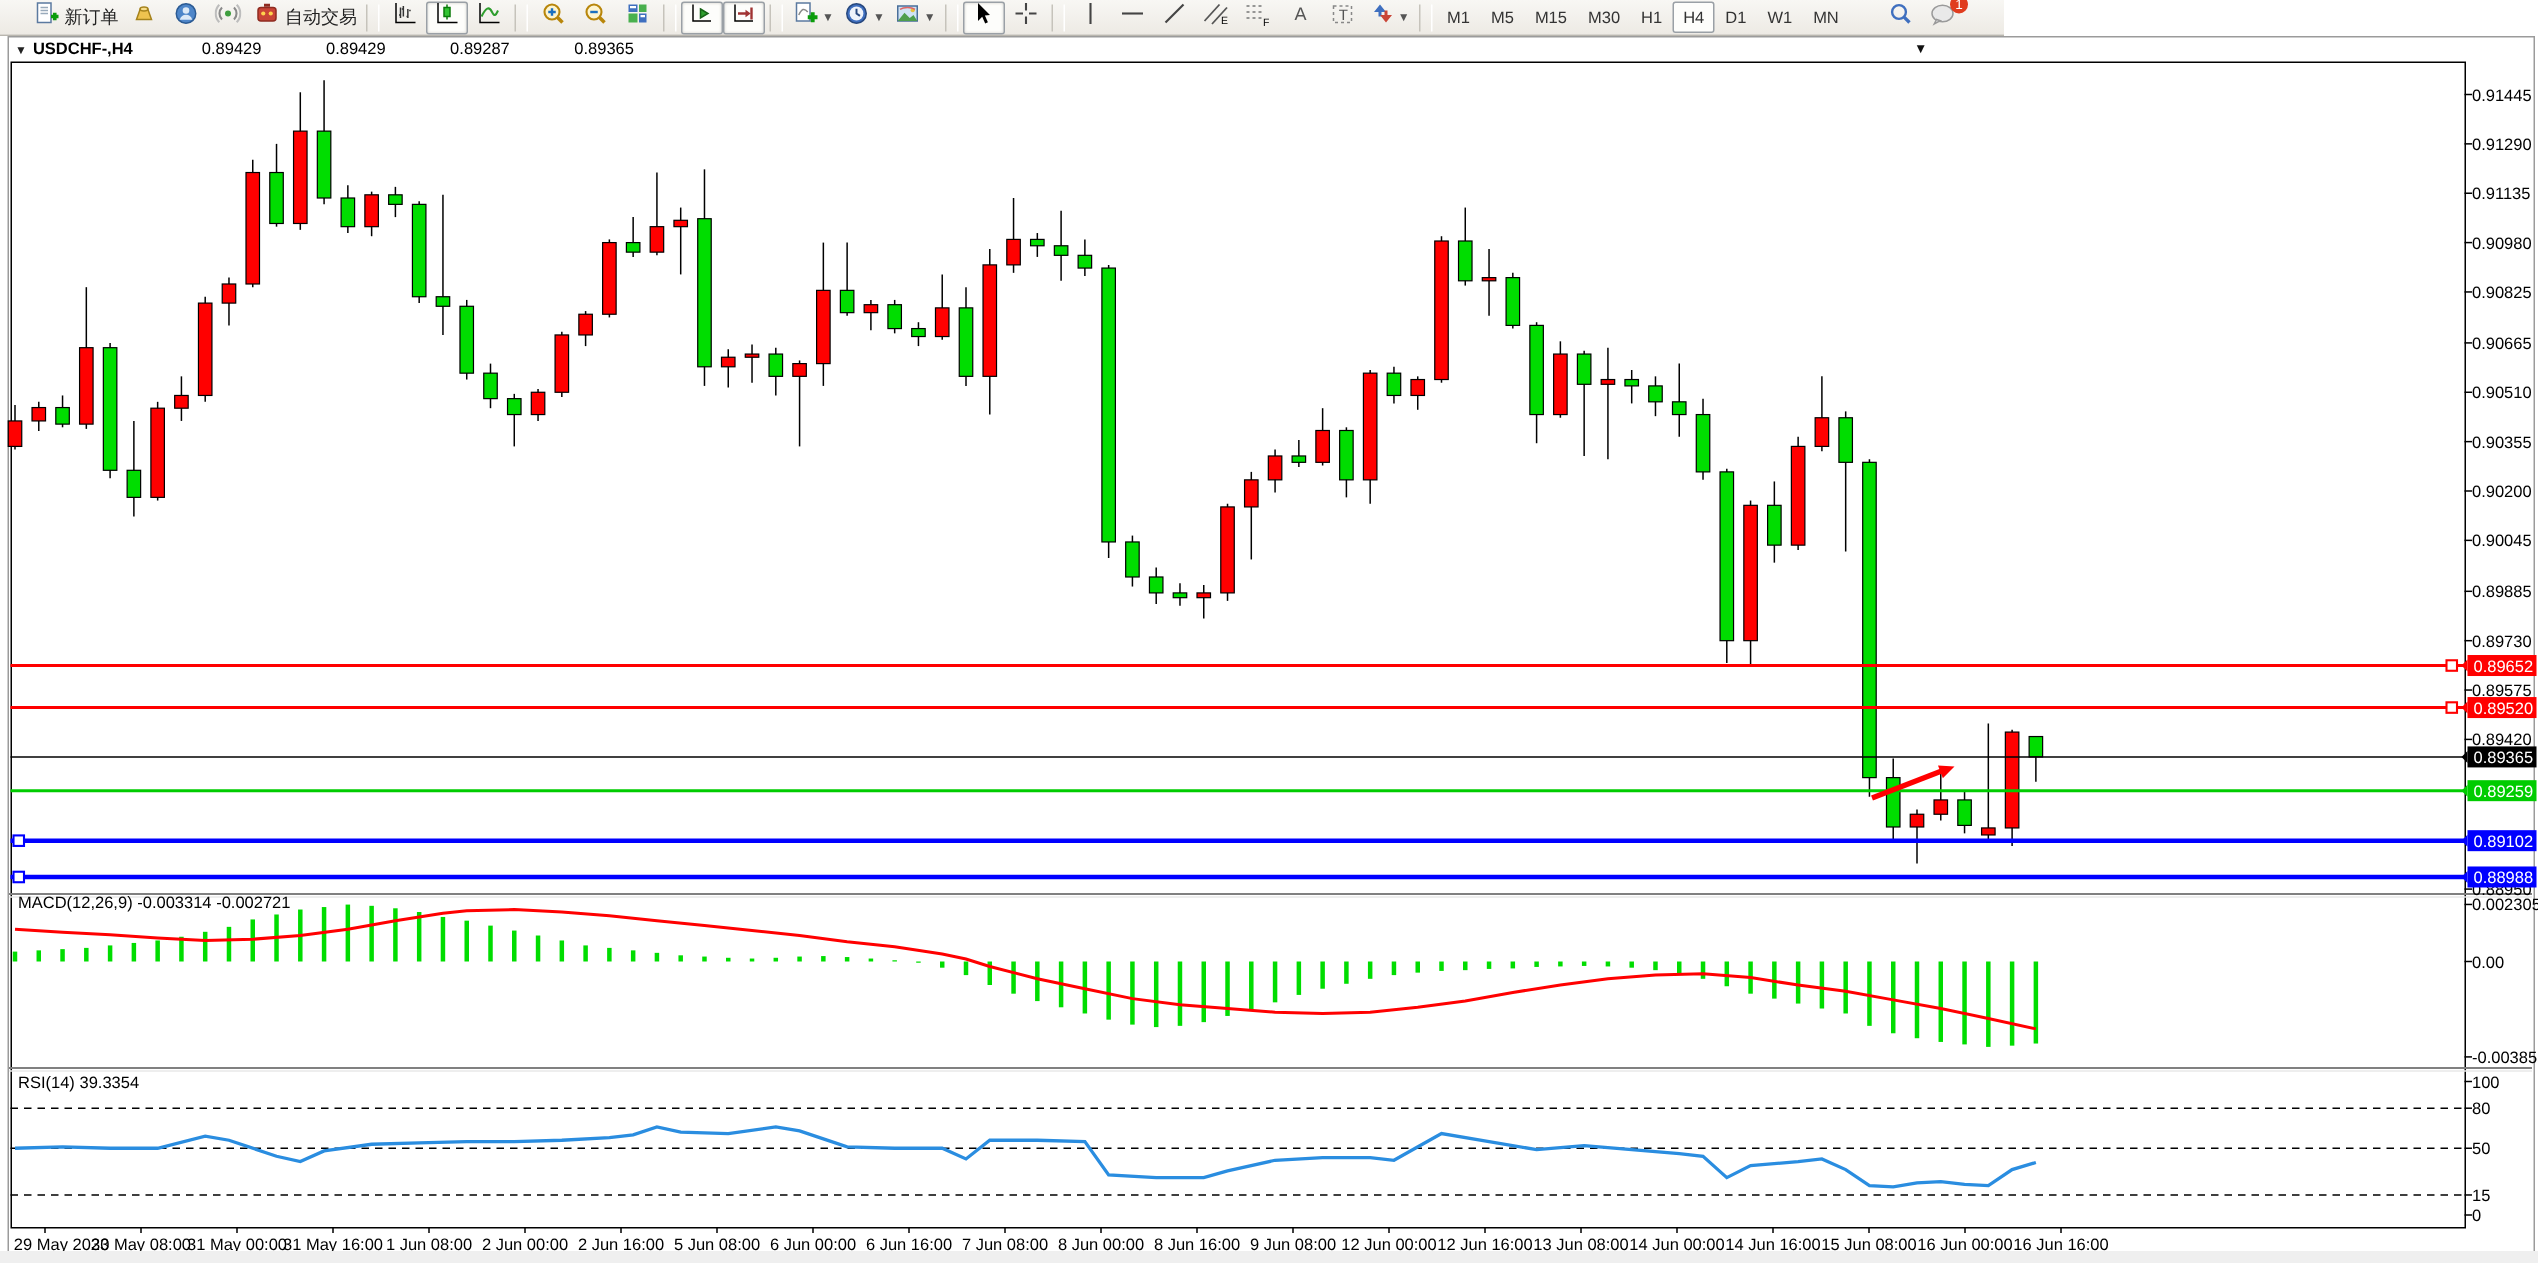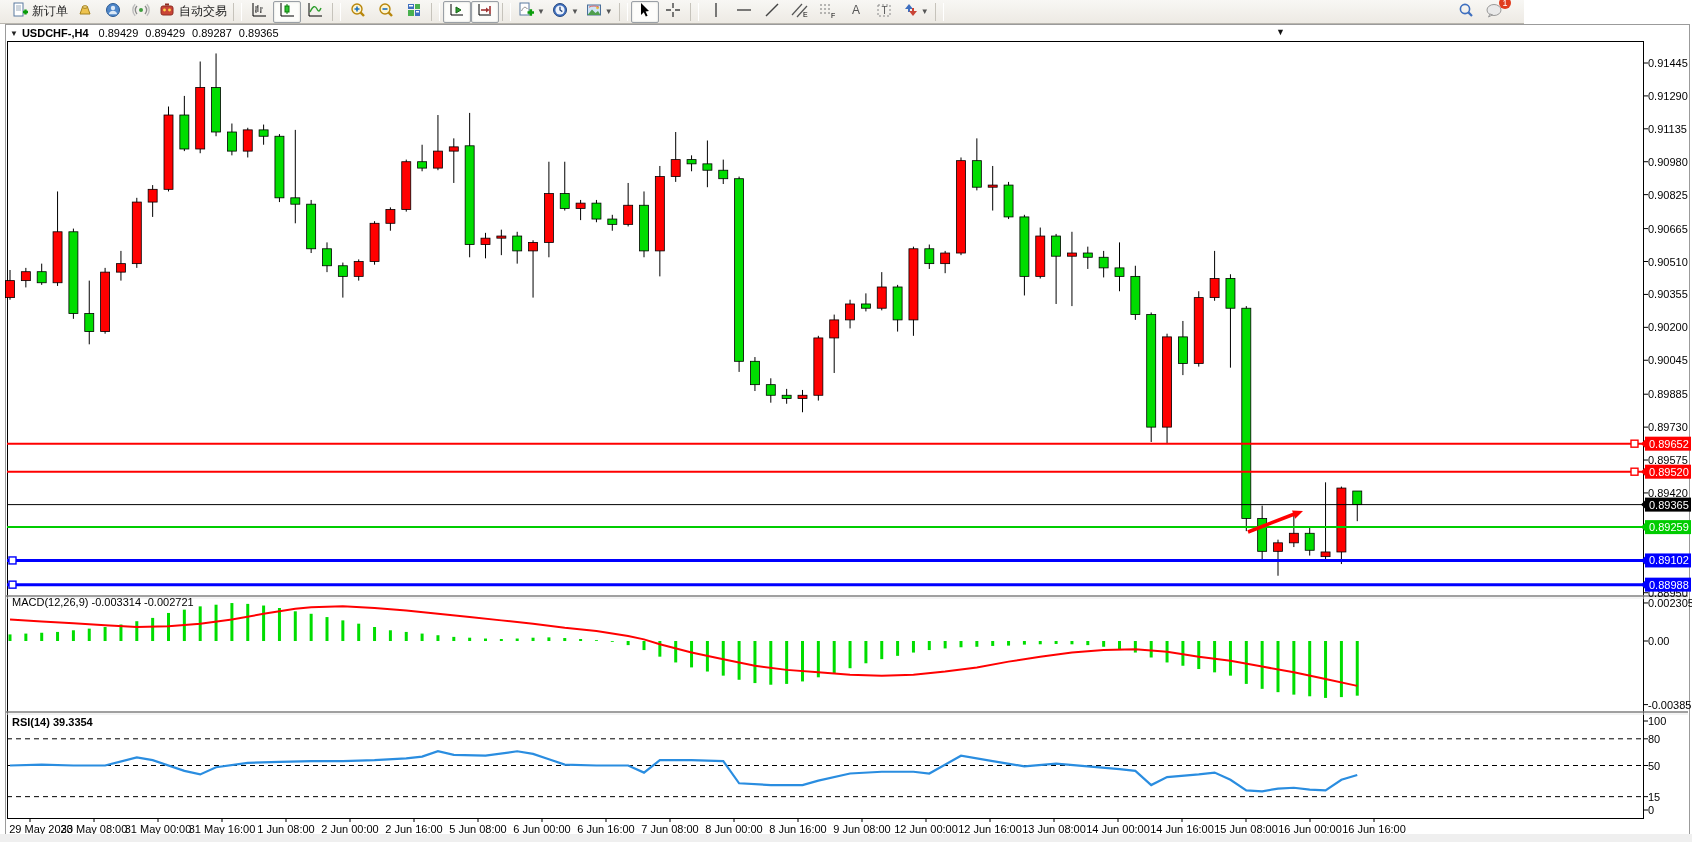--- a/index.html
+++ b/index.html
@@ -1,38 +1,38 @@
 <!DOCTYPE html>
 <html><head>
 <meta charset="utf-8">
 <style>
   html,body{margin:0;padding:0;width:1692px;height:842px;overflow:hidden;
     font-family:"Liberation Sans",sans-serif;background:#fff;}
   
-  .toolbar{position:absolute;left:0;top:0;width:1524px;height:24px;
+  .toolbar{position:absolute;left:0;top:0;width:1336px;height:24px;
     background:linear-gradient(#f8f7f4,#edeae4);border-bottom:1px solid #b9b6ae;
-    display:flex;align-items:center;padding:0 8px;box-sizing:border-box;z-index:5;}
+    display:flex;align-items:center;padding:0 19px;box-sizing:border-box;z-index:5;}
   .tbtn{height:20px;min-width:22px;display:flex;align-items:center;justify-content:center;
     padding:0 2px;border:1px solid transparent;border-radius:2px;color:#222;}
   .tbtn.pressed{background:#fdfdfb;border:1px solid #9aa0a6;box-shadow:inset 0 0 2px #cfcdc6;}
   .tbtn .lbl{font-size:12px;margin-left:3px;white-space:nowrap;}
   .tsep{width:7px;height:18px;border-left:1px solid #c6c3bb;border-right:1px solid #fff;margin:0 3px;}
   .caret{font-size:8px;color:#555;margin-left:2px;}
   .tfbtn{height:19px;padding:0 6px;font-size:11px;color:#333;display:flex;align-items:center;
     border:1px solid transparent;border-radius:2px;}
   .tfbtn.active{background:#fdfdfb;border:1px solid #9aa0a6;}
   .tb-right{margin-left:auto;display:flex;align-items:center;}
   .badge{position:absolute;right:-4px;top:-5px;background:#e03c1e;color:#fff;font-size:9px;
     width:12px;height:12px;border-radius:7px;display:flex;align-items:center;justify-content:center;}
   
   .chart-title{position:absolute;left:8px;top:26px;height:14px;display:flex;align-items:center;
     font-size:11px;color:#000;z-index:4;background:#fff;padding-right:8px;}
   .chart-title .tri{font-size:8px;margin:0 4px 0 2px;color:#222;}
   .chart-title b{font-weight:bold;margin-right:10px;}
-  .chart-title span.q{margin-right:7px;}
+  .chart-title span.q{margin-right:7px;margin-left:36px;}
   .shift-marker{position:absolute;left:1276px;top:27px;font-size:9px;color:#111;z-index:4;}
   
   .ind-label{position:absolute;font-size:11px;color:#000;z-index:4;background:transparent;white-space:nowrap;}
   svg text{font-family:"Liberation Sans",sans-serif;}
 </style>
 </head>
 <body>
 
 <div class="toolbar">
   <div class="tbtn">
@@ -272,20 +272,31 @@
       <svg width="18" height="18">
           <path d="M4 8l4-5 4 5H9v3H7V8z" fill="#3f6fbf"></path>
           <path d="M14 10l-4 5-4-5h3V7h2v3z" fill="#c94436" transform="translate(2,0)"></path>
         </svg>
     </span>
       <span class="caret">▼</span>
   </div>
 
   <div class="tsep"></div>
 
+  <div id="tf-group" style="display:flex;align-items:center;">
+      <div class="tfbtn">M1</div>
+      <div class="tfbtn">M5</div>
+      <div class="tfbtn">M15</div>
+      <div class="tfbtn">M30</div>
+      <div class="tfbtn">H1</div>
+      <div class="tfbtn active">H4</div>
+      <div class="tfbtn">D1</div>
+      <div class="tfbtn">W1</div>
+      <div class="tfbtn">MN</div>
+    </div>
 
   <div class="tb-right">
     <div class="tbtn">
       <span>
         <svg width="18" height="18">
             <circle cx="8" cy="8" r="4.6" fill="none" stroke="#3f6fbf" stroke-width="1.6"></circle>
             <line x1="11.4" y1="11.4" x2="15" y2="15" stroke="#3f6fbf" stroke-width="2.2"></line>
           </svg>
       </span>
     </div>
@@ -307,21 +318,21 @@
   <span class="q">0.89429</span>
   <span class="q">0.89429</span>
   <span class="q">0.89287</span>
   <span class="q">0.89365</span>
 </div>
 <span class="shift-marker">▼</span>
 
 <div class="ind-label" style="left:12px;top:596px;">
   <span>MACD(12,26,9)</span>&nbsp;<span>-0.003314</span>&nbsp;<span>-0.002721</span>
 </div>
-<div class="ind-label" style="left:12px;top:716px;font-weight:bold;">
+<div class="ind-label" style="left:12px;top:716px;">
   <span>RSI(14)</span>&nbsp;<span>39.3354</span>
 </div>
 
 <svg id="chart-svg" width="1692" height="818" viewBox="0 24 1692 818" style="position:absolute;left:0;top:24px;">
     <rect x="0" y="24" width="1692" height="818" fill="#ffffff"></rect>
     <rect x="5.5" y="24.5" width="1684" height="812" fill="none" stroke="#9b9b9b"></rect>
     <g>
       <rect x="7.5" y="41.5" width="1636" height="777" fill="none" stroke="#000" stroke-width="1"></rect>
       <line x1="6" y1="596" x2="1688" y2="596" stroke="#808080" stroke-width="1.4"></line>
       <line x1="6" y1="598" x2="1688" y2="598" stroke="#e8e8e8" stroke-width="1"></line>

